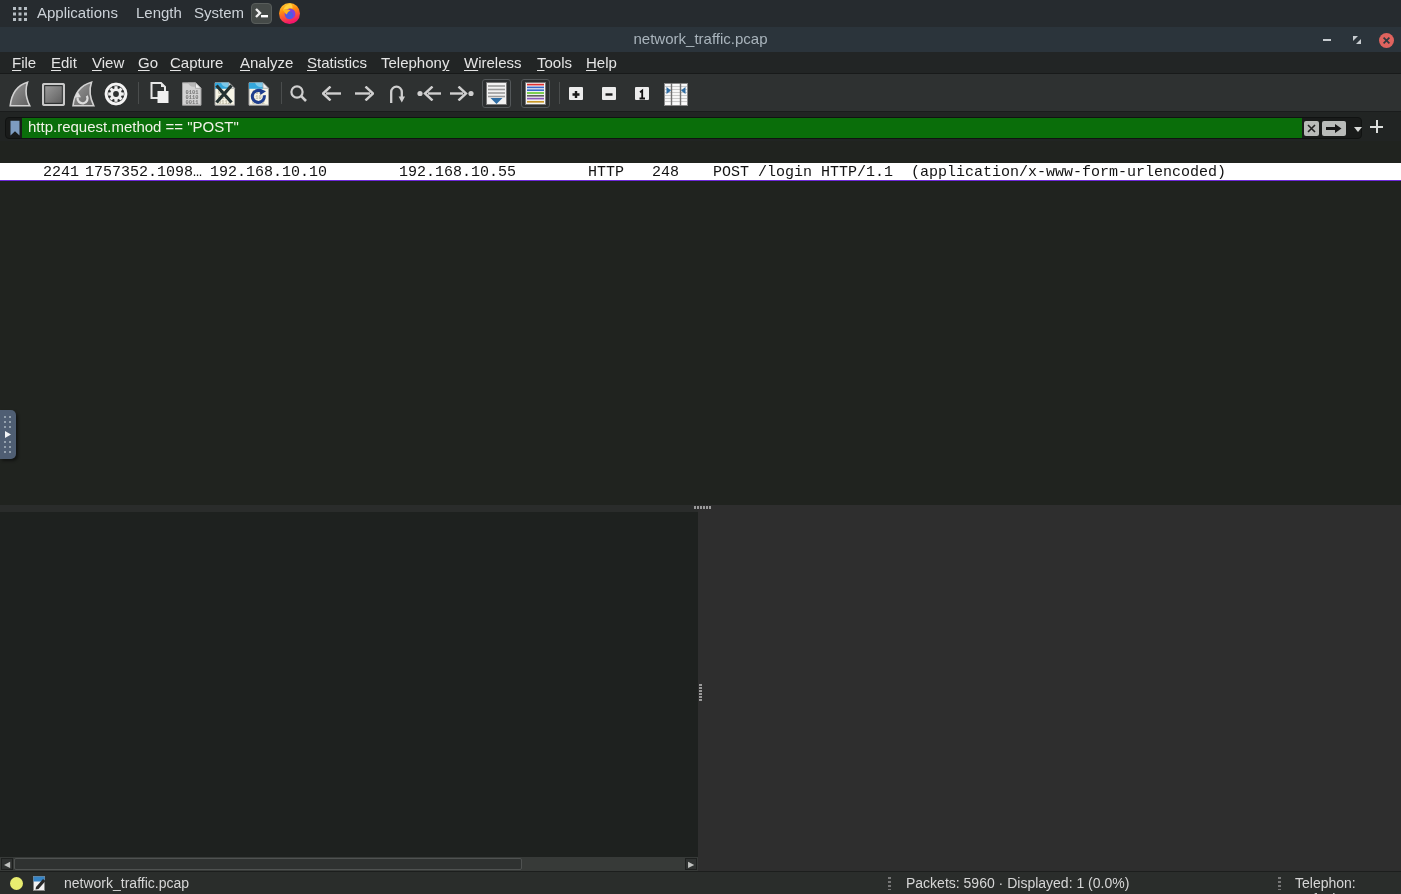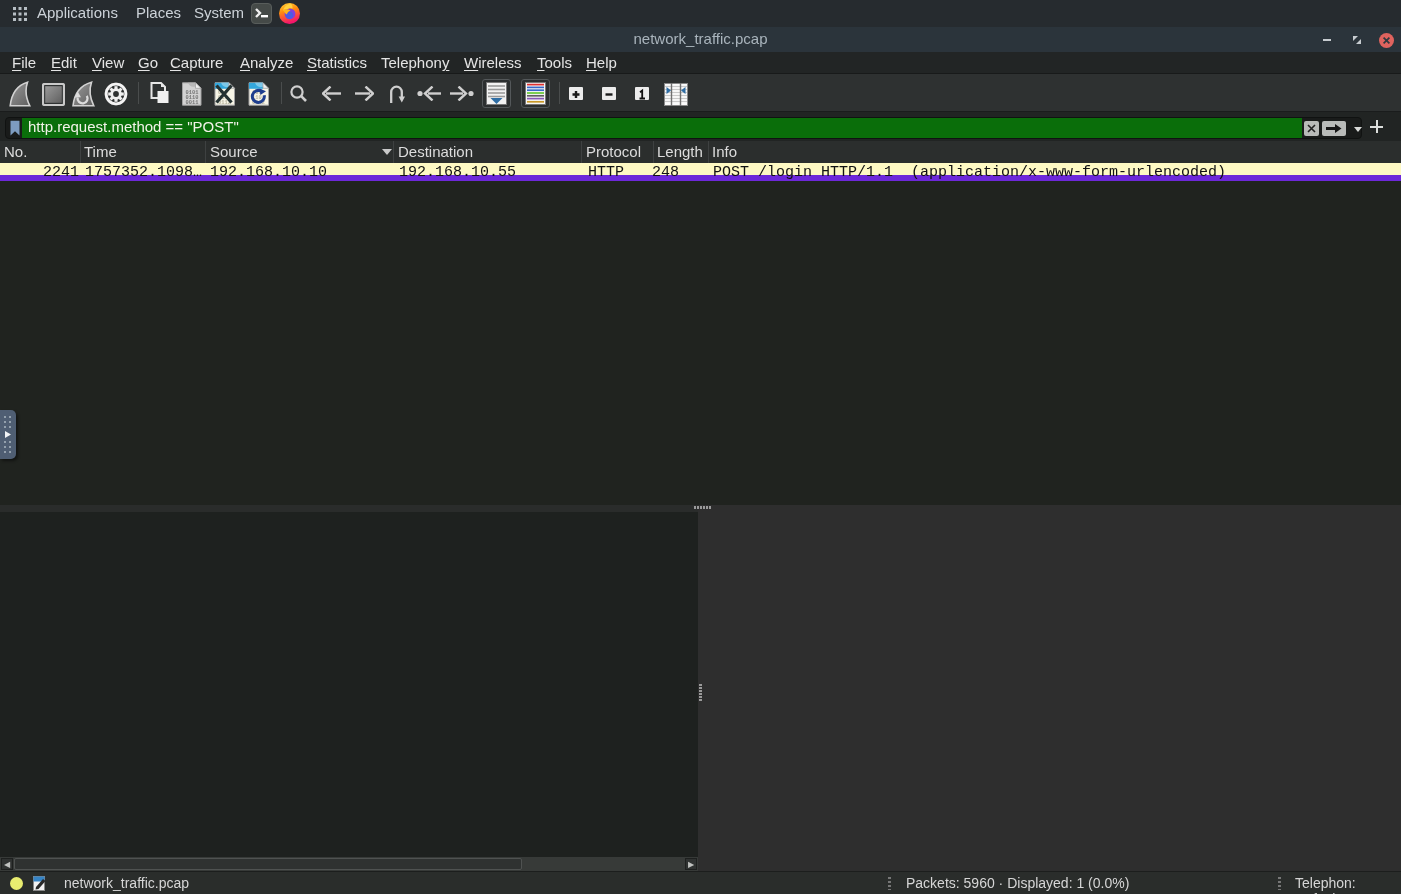--- a/index.html
+++ b/index.html
@@ -39,23 +39,23 @@
     background:#0a6e0a0; }
   #ftext { position:absolute; left:6px; top:0px; color:#f2f2e8; font-size:15px; line-height:18px; }
 
   
   #phead { left:0; top:141px; width:1401px; height:22px; background:#2b2e2d;
     color:#dcdcdc; font-size:15px; }
   #phead .col { position:absolute; top:2px; }
   #phead .vline { position:absolute; top:0; width:1px; height:22px; background:#3e4141; }
 
   
-  #prow { left:0; top:163px; width:1401px; height:18px; background:#fef9c3;
+  #prow { left:0; top:163px; width:1401px; height:18px; background:#ffffff;
     color:#121212; font-size:15px; font-family:"Liberation Mono", monospace;
-    border-bottom:6px solid #6d28d9; }
+    border-bottom:1px solid #6d28d9; }
   #prow span { position:absolute; top:1px; white-space:pre; }
 
   
   #listarea { left:0; top:182px; width:1401px; height:323px; background:#20231f; }
   #splitter { left:0; top:505px; width:698px; height:7px; background:#2a2c2b; }
   #lpane { left:0; top:512px; width:698px; height:345px; background:#1e211f; }
   #rpane { left:698px; top:505px; width:703px; height:366px; background:#2e2e2e; }
 
   
   #hsb { left:0; top:857px; width:698px; height:14px; background:#373a38; }
@@ -84,21 +84,21 @@
           <rect x="11" y="0" width="3" height="3"></rect>
         <rect x="0" y="5.5" width="3" height="3"></rect>
           <rect x="5.5" y="5.5" width="3" height="3"></rect>
           <rect x="11" y="5.5" width="3" height="3"></rect>
         <rect x="0" y="11" width="3" height="3"></rect>
           <rect x="5.5" y="11" width="3" height="3"></rect>
           <rect x="11" y="11" width="3" height="3"></rect>
       </g>
     </svg>
     <span class="menu" style="left:37px">Applications</span>
-    <span class="menu" style="left:136px">Places</span>
+    <span class="menu" style="left:136px">Length</span>
     <span class="menu" style="left:194px">System</span>
     <div class="abs" style="left:251px;top:3px;width:21px;height:21px;background:#454a48;border-radius:4px;border:1px solid #585d5b;">
       <svg width="19" height="19" viewBox="0 0 19 19" style="margin:0">
         <path d="M4 5 L8 9 L4 13" stroke="#f0f0f0" stroke-width="2.4" fill="none"></path>
         <rect x="9" y="11" width="7" height="2.4" fill="#ffffff"></rect>
       </svg>
     </div>
     <svg class="abs" style="left:278px;top:2px" width="23" height="23" viewBox="0 0 23 23">
       <defs>
         <linearGradient id="ffo" x1="0" y1="0" x2="0.3" y2="1">
@@ -348,38 +348,20 @@
       <svg class="abs" style="left:1348px;top:9px" width="8" height="5" viewBox="0 0 8 5">
         <path d="M0 0 H8 L4 5 Z" fill="#d8dad8"></path>
       </svg>
     </div>
     <div class="abs" style="left:1370px;top:8px;width:13px;height:13px;">
       <div class="abs" style="left:5.5px;top:0;width:2px;height:13px;background:#dcdedc"></div>
       <div class="abs" style="left:0;top:5.5px;width:13px;height:2px;background:#dcdedc"></div>
     </div>
   </div>
 
-  <div class="abs" id="phead">
-    <span class="col" style="left:4px">No.</span>
-    <span class="col" style="left:84px">Time</span>
-    <span class="col" style="left:210px">Source</span>
-    <svg class="abs" style="left:382px;top:8px" width="10" height="6" viewBox="0 0 10 6">
-        <path d="M0 0 H10 L5 6 Z" fill="#c9c9c9"></path>
-      </svg>
-    <span class="col" style="left:398px">Destination</span>
-    <span class="col" style="left:586px">Protocol</span>
-    <span class="col" style="left:657px">Length</span>
-    <span class="col" style="left:712px">Info</span>
-    <div class="vline" style="left:80px"></div>
-    <div class="vline" style="left:205px"></div>
-    <div class="vline" style="left:393px"></div>
-    <div class="vline" style="left:581px"></div>
-    <div class="vline" style="left:653px"></div>
-    <div class="vline" style="left:708px"></div>
-  </div>
 
   <div class="abs" id="prow">
     <span style="left:43px">2241</span>
     <span style="left:85px">1757352.1098…</span>
     <span style="left:210px">192.168.10.10</span>
     <span style="left:399px">192.168.10.55</span>
     <span style="left:588px">HTTP</span>
     <span style="left:652px">248</span>
     <span style="left:713px">POST /login HTTP/1.1  (application/x-www-form-urlencoded)</span>
   </div>

